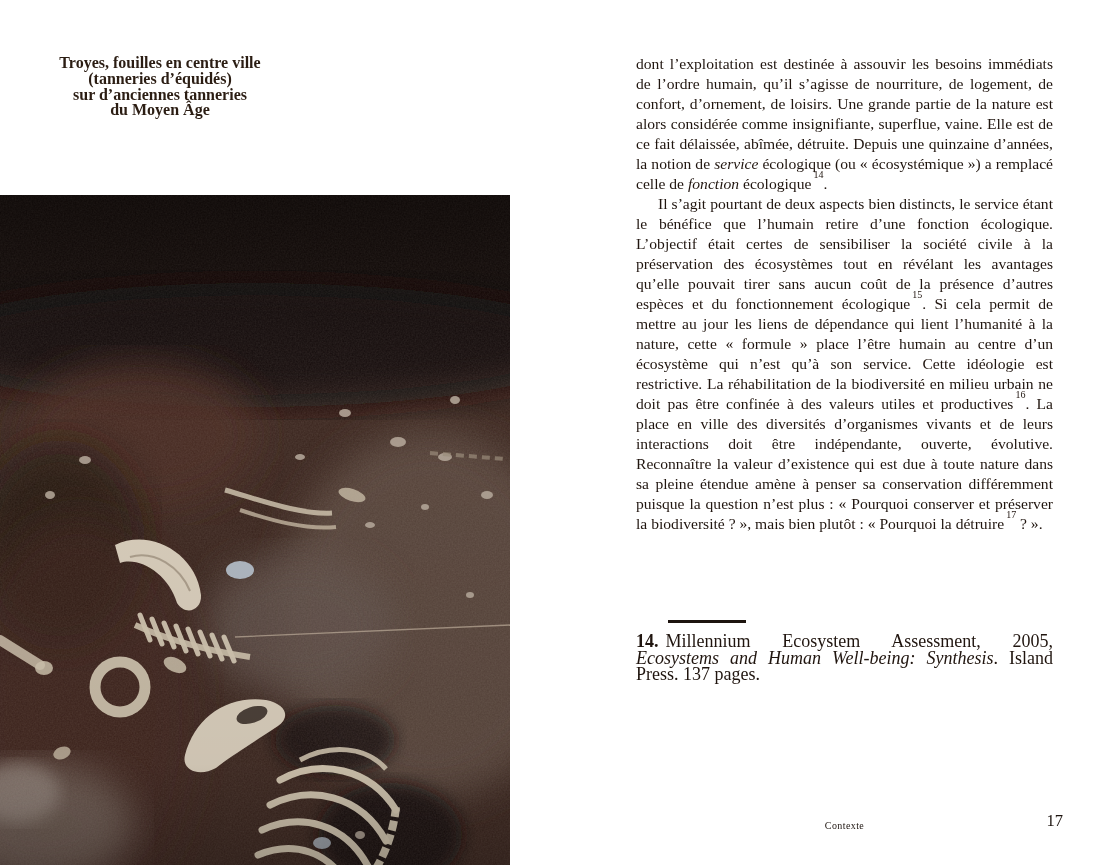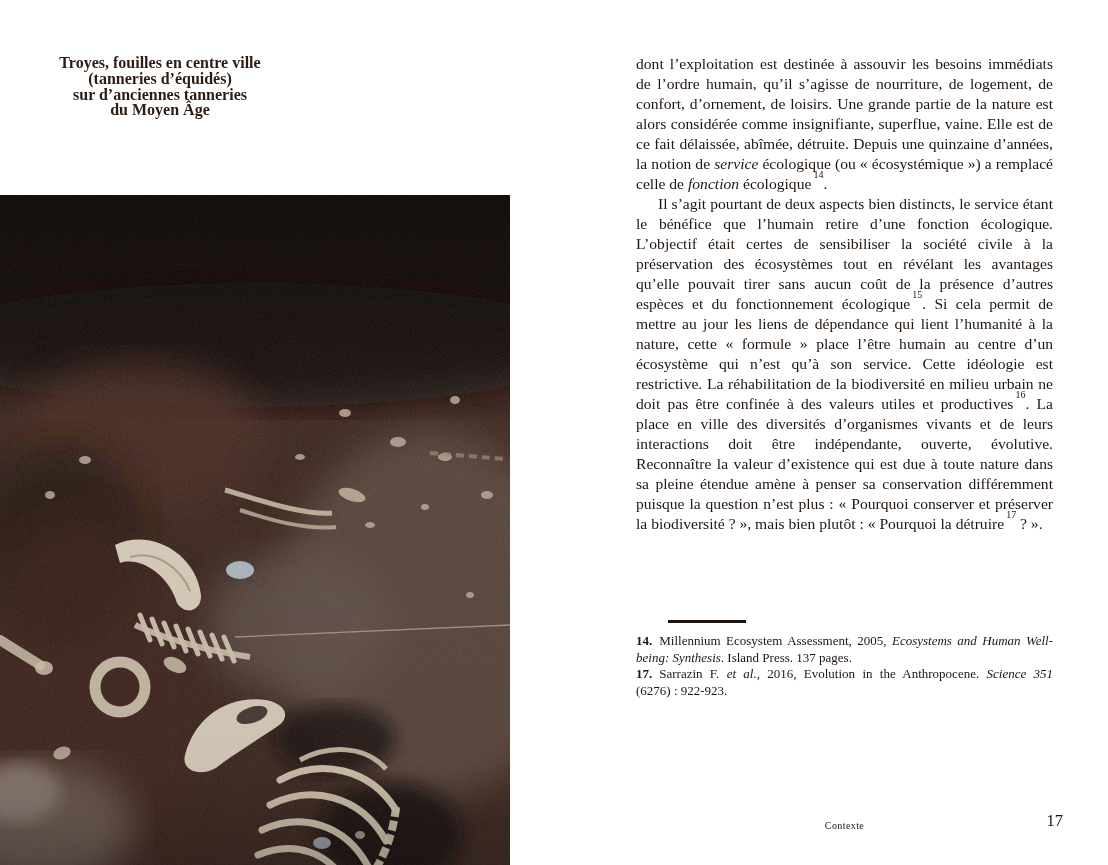--- a/index.html
+++ b/index.html
@@ -22,21 +22,21 @@
   }
   .para{margin:0;}
   .para.indent{text-indent:22px;}
   sup.fn{
     font-weight:normal;font-size:10px;line-height:0;
     position:relative;top:-5px;margin-left:2px;margin-top:8px;
   }
   i{font-style:italic;}
   .footnotes{position:absolute;left:636px;top:620px;width:417px;}
   .fnrule{width:78px;height:3px;background:#1d140f;margin:0 0 10px 32px;}
-  .footnote{margin:0;font-size:13px;line-height:16.5px;text-align:justify;}
+  .footnote{margin:0;font-size:18px;line-height:16.5px;text-align:justify;}
   .fnnum{font-weight:bold;margin-right:7px;}
   .footer-label{
     position:absolute;left:636px;top:820px;width:417px;text-align:center;
     font-size:10px;letter-spacing:0.4px;color:#1d140f;
   }
   .page-number{
     position:absolute;left:1003px;top:811px;width:60px;text-align:right;
     font-size:16.5px;color:#1d140f;
   }
 </style>
@@ -171,20 +171,19 @@
 
   <div class="bodycol">
       <p class="para"><span>dont l’exploitation est destinée à assouvir les besoins immédiats de l’ordre humain, qu’il s’agisse de nourriture, de logement, de confort, d’ornement, de loisirs. Une grande partie de la nature est alors considérée comme insignifiante, superflue, vaine. Elle est de ce fait délaissée, abîmée, détruite. Depuis une quinzaine d’années, la notion de </span><i>service</i><span> écologique (ou «&nbsp;écosystémique&nbsp;») a remplacé celle de </span><i>fonction</i><span> écologique</span><sup class="fn">14</sup><span>.</span></p>
       <p class="para indent"><span>Il s’agit pourtant de deux aspects bien distincts, le service étant le bénéfice que l’humain retire d’une fonction écologique. L’objectif était certes de sensibiliser la société civile à la préservation des écosystèmes tout en révélant les avantages qu’elle pouvait tirer sans aucun coût de la présence d’autres espèces et du fonctionnement écologique</span><sup class="fn">15</sup><span>. Si cela permit de mettre au jour les liens de dépendance qui lient l’humanité à la nature, cette «&nbsp;formule&nbsp;» place l’être humain au centre d’un écosystème qui n’est qu’à son service. Cette idéologie est restrictive. La réhabilitation de la biodiversité en milieu urbain ne doit pas être confinée à des valeurs utiles et productives</span><sup class="fn">16</sup><span>. La place en ville des diversités d’organismes vivants et de leurs interactions doit être indépendante, ouverte, évolutive. Reconnaître la valeur d’existence qui est due à toute nature dans sa pleine étendue amène à penser sa conservation différemment puisque la question n’est plus&nbsp;: «&nbsp;Pourquoi conserver et préserver la biodiversité&nbsp;?&nbsp;», mais bien plutôt&nbsp;: «&nbsp;Pourquoi la détruire</span><sup class="fn">17</sup><span>&nbsp;?&nbsp;».</span></p>
     </div>
 
   <div class="footnotes">
     <div class="fnrule"></div>
     <div>
         <p class="footnote"><b class="fnnum">14.</b><span>Millennium Ecosystem Assessment, 2005, </span><i>Ecosystems and Human Well-being: Synthesis</i><span>. Island Press. 137 pages.</span></p>
-        <p class="footnote"><b class="fnnum">17.</b><span>Sarrazin F. </span><i>et al.</i><span>, 2016, Evolution in the Anthropocene. </span><i>Science 351</i><span> (6276)&nbsp;: 922-923.</span></p>
       </div>
   </div>
 
   <div class="footer-label">Contexte</div>
   <div class="page-number">17</div>
 
 </div>
 
 </body></html>

